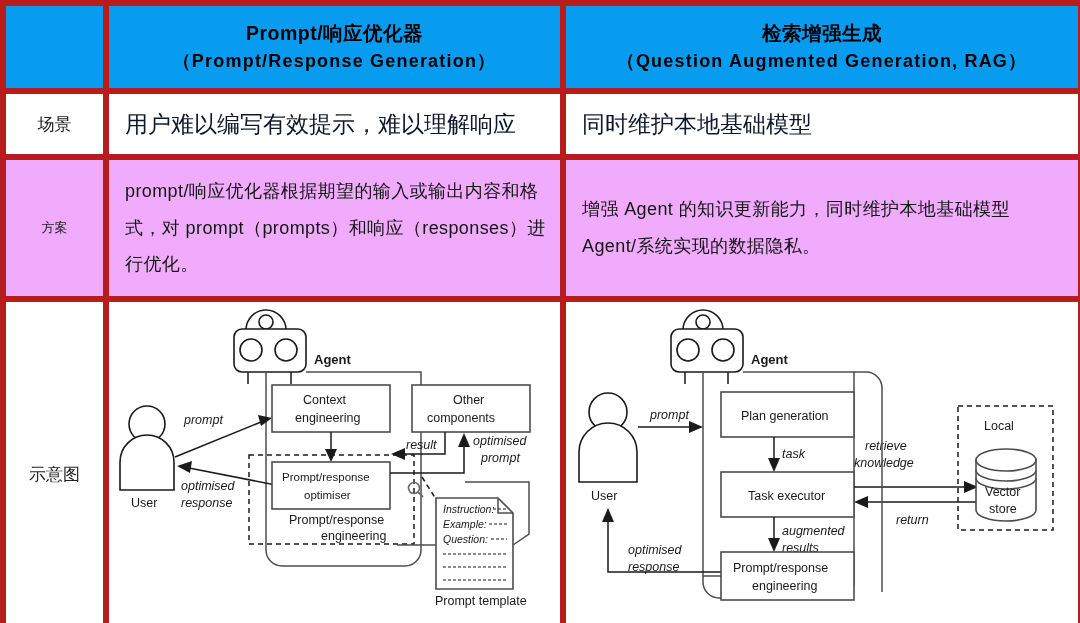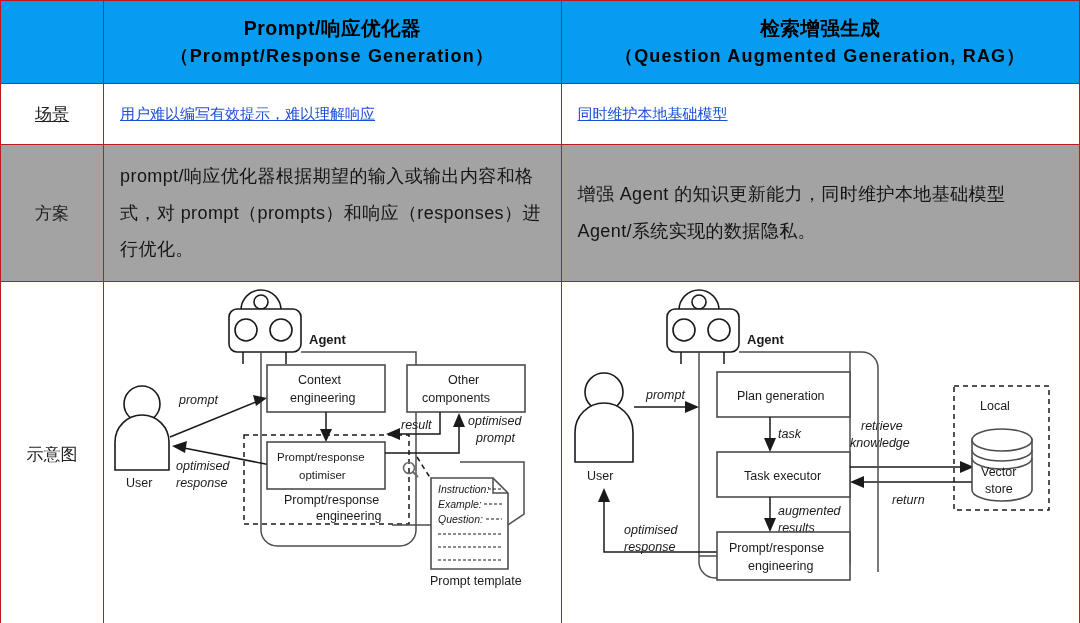--- a/index.html
+++ b/index.html
@@ -1,35 +1,35 @@
 <!DOCTYPE html>
 <html><head>
 <meta charset="utf-8">
 <style>
   html,body{margin:0;padding:0;background:#ffffff;}
   body{width:1080px;height:623px;font-family:"Liberation Sans","DejaVu Sans",sans-serif;color:#1a1a1a;}
   #sheet{width:1080px;height:623px;position:relative;box-sizing:border-box;}
   table.grid{border-collapse:collapse;width:1080px;height:623px;table-layout:fixed;}
-  table.grid td{border:1px solid #b91c1c;vertical-align:middle;padding:0;}
+  table.grid td{border:6px solid #b91c1c;vertical-align:middle;padding:0;}
   .c-label{width:103px;text-align:center;}
   .c-mid{width:457px;}
   .c-right{width:518px;}
 
   .hdr{background:#089cf0;height:82px;text-align:center;color:#000;font-weight:bold;
        letter-spacing:.5px;line-height:1.55;font-size:18.5px;}
   .hdr .l1{display:block;font-size:19.5px;}
   .hdr .l2{display:block;font-size:18px;letter-spacing:1.2px;}
   .hdr.empty{background:#089cf0;}
 
-  .r-scene td{height:60px;text-decoration:underline;}
+  .r-scene td{height:60px;}
   .r-scene .c-label{font-size:17px;color:#222;}
-  .r-scene .cell-txt{font-size:15px;padding-left:16px;color:#1d4ed8;}
-
-  .r-plan td{height:136px;background:#a3a3a3;}
-  .r-plan .c-label{font-size:17px;color:#222;}
+  .r-scene .cell-txt{font-size:23px;padding-left:16px;color:#0f172a;}
+
+  .r-plan td{height:136px;background:#f0abfc;}
+  .r-plan .c-label{font-size:13px;color:#222;}
   .r-plan .cell-txt{font-size:18px;line-height:2.05;padding:0 14px 0 16px;color:#151515;letter-spacing:.4px;}
 
   .r-diag td{height:344px;background:#fff;}
   .r-diag .c-label{font-size:17px;color:#222;}
   .diagwrap{position:relative;width:100%;height:344px;overflow:hidden;}
   svg.dg{display:block;}
   .tx{font-family:"Liberation Sans","DejaVu Sans",sans-serif;font-size:12.5px;fill:#1a1a1a;}
   .tx.sm{font-size:11.5px;}
   .tx.it{font-style:italic;font-size:12.5px;}
   .tx.it-sm{font-style:italic;font-size:10.5px;}

